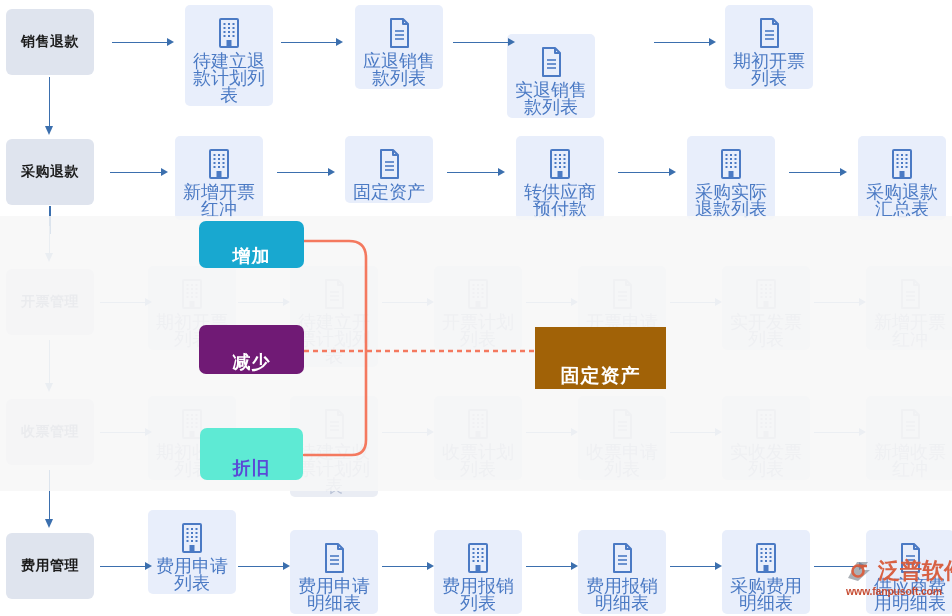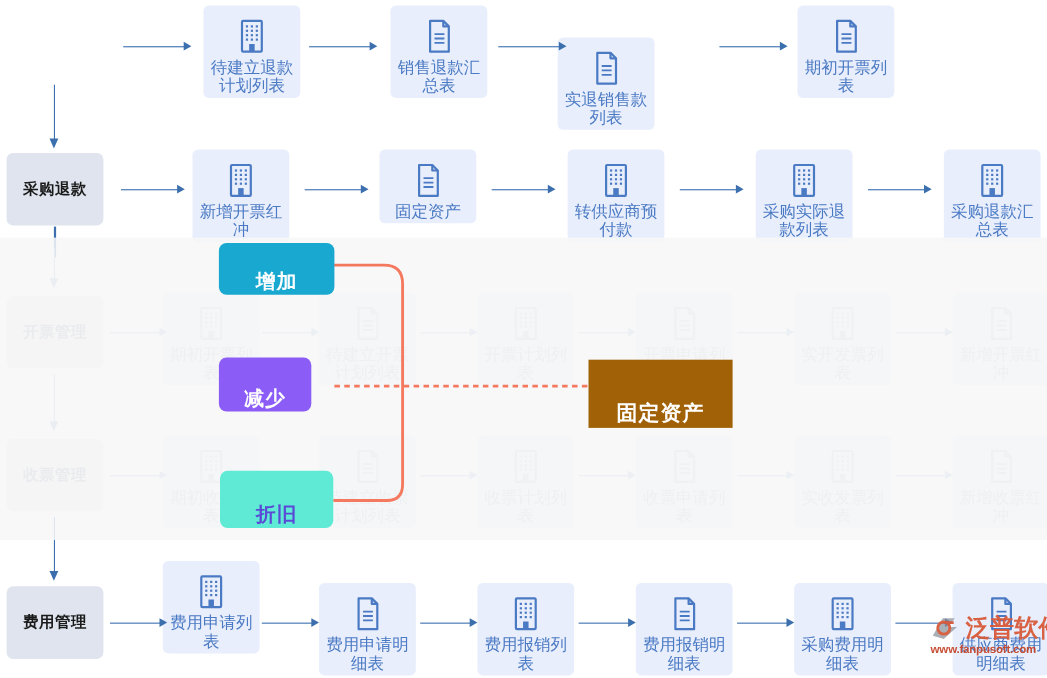--- a/index.html
+++ b/index.html
@@ -50,21 +50,21 @@
     background: #e8eefb;
     border-radius: 5px;
     padding-top: 8px;
     display: flex;
     flex-direction: column;
     align-items: center;
     z-index: 10;
   }
   .node .icon { height: 40px; display:flex; align-items:center; justify-content:center; }
   .node .nlbl {
-    font-size: 15px;
+    font-size: 18px;
     line-height: 17px;
     color: #4b7ac4;
     text-align: center;
     width: 86px;
     padding-bottom: 2px;
     word-break: break-all;
   }
 
   
   .harrow {
@@ -127,21 +127,21 @@
     display: flex; align-items: flex-end; justify-content: center;
     z-index: 60;
   }
   .badge .btxt {
     font-size: 18px;
     font-weight: bold;
     letter-spacing: 1px;
   }
   #badge-add    { left: 199px; top: 221px; width: 105px; height: 47px; background: #18a8d0; }
   #badge-add .btxt    { color: #ffffff; }
-  #badge-reduce { left: 199px; top: 325px; width: 84px; height: 49px; background: #8b5cf6; }
+  #badge-reduce { left: 199px; top: 325px; width: 105px; height: 49px; background: #701a75; }
   #badge-reduce .btxt { color: #ffffff; }
   #badge-depr   { left: 200px; top: 428px; width: 103px; height: 52px; background: #fbc martinez; }
   #badge-depr   { background: #fbc košice; }
   #badge-depr   { background: #5eead4; }
   #badge-depr .btxt   { color: #5a4ad6; }
   #badge-asset  { left: 535px; top: 327px; width: 131px; height: 62px; background: #a16207; border-radius: 0; }
   #badge-asset .btxt  { color: #ffffff; font-size: 19px; }
 
   
   .orange-svg {
@@ -174,20 +174,23 @@
     margin-top: -1px;
     letter-spacing: -0.2px;
     white-space: nowrap;
   }
 </style>
 </head>
 <body>
 
 <div id="stage">
 
+  <div class="module-box" id="mod-0" style="left:6px; top:9px;">
+    <span class="lbl">销售退款</span>
+  </div>
 
   <div class="harrow" style="left:112px; top:38px; width:62px;">
     <div class="shaft"></div>
       <div class="head"></div>
   </div>
 
   <div class="node" id="n0-0" style="left:185px; top:5px;">
     <span class="icon">
       <svg width="30" height="34" viewBox="0 0 30 34">
           <rect x="6" y="3" width="18" height="28" rx="1" fill="none" stroke="#4b7ac4" stroke-width="2"></rect>
@@ -221,21 +224,21 @@
       <svg width="30" height="34" viewBox="0 0 30 34">
           <path d="M7 3 H19 L24 8 V31 H7 Z" fill="none" stroke="#4b7ac4" stroke-width="2" stroke-linejoin="round"></path>
           <path d="M19 3 V8 H24" fill="none" stroke="#4b7ac4" stroke-width="2" stroke-linejoin="round"></path>
           <g stroke="#4b7ac4" stroke-width="1.6">
             <line x1="11" y1="15" x2="20" y2="15"></line>
             <line x1="11" y1="19" x2="20" y2="19"></line>
             <line x1="11" y1="23" x2="20" y2="23"></line>
           </g>
         </svg>
     </span>
-    <span class="nlbl">销售退款汇总表</span>
+    <span class="nlbl">应退销售款列表</span>
   </div>
 
   <div class="harrow" style="left:453px; top:38px; width:62px;">
     <div class="shaft"></div>
       <div class="head"></div>
   </div>
 
   <div class="node" id="n0-2" style="left:507px; top:5px;margin-top:29px;">
     <span class="icon">
       <svg width="30" height="34" viewBox="0 0 30 34">

